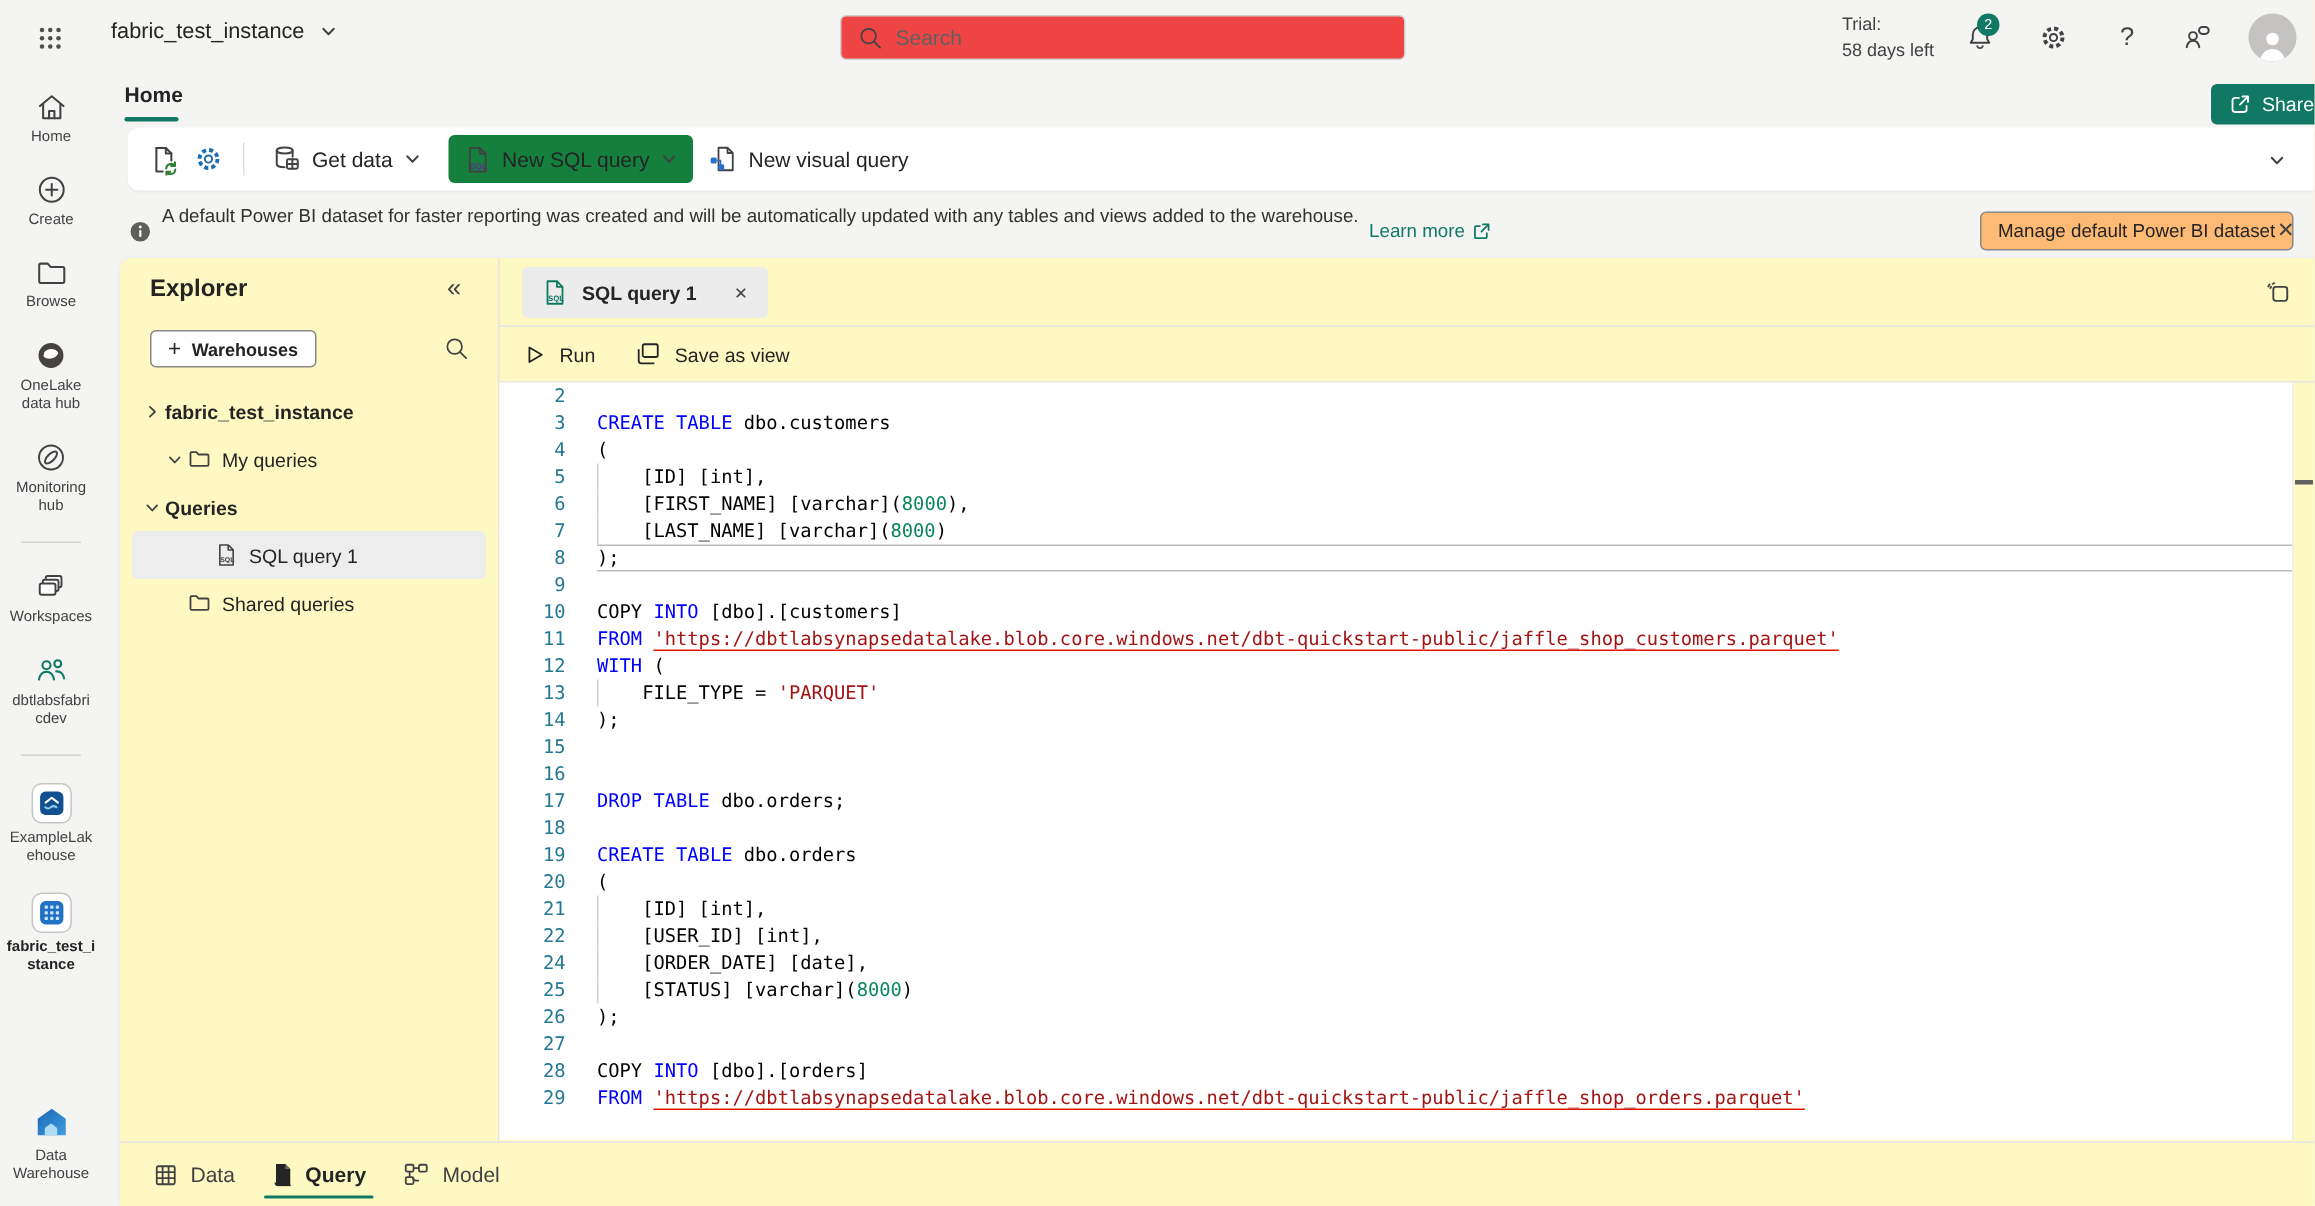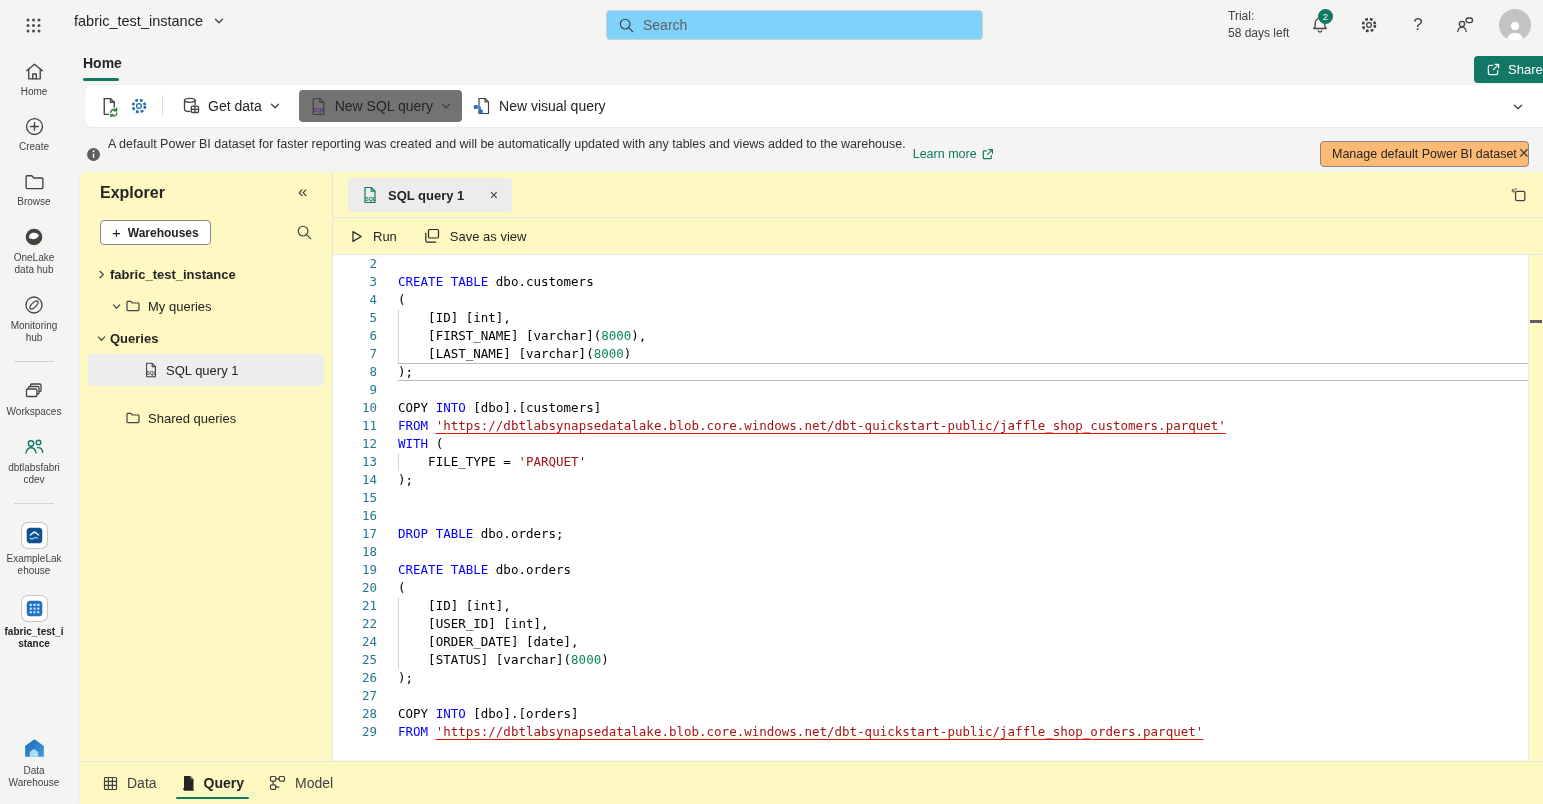--- a/index.html
+++ b/index.html
@@ -6,41 +6,41 @@
   html,body { width:1543px; height:804px; overflow:hidden; }
   body { font-family:"Liberation Sans","DejaVu Sans",sans-serif; background:#f4f4f3; color:#242424; position:relative; }
   .abs { position:absolute; }
   .icon { display:inline-flex; align-items:center; justify-content:center; flex:none; }
 
   
   #topbar { position:absolute; left:0; top:0; width:1543px; height:50px; background:#f4f4f3; }
   #waffle { left:22px; top:14px; width:22px; height:22px; cursor:pointer; }
   #ws-switcher { left:74px; top:13px; display:flex; align-items:center; gap:10px; cursor:pointer; }
   #ws-switcher .ws-name { font-size:14.5px; color:#252423; }
-  #search-box { left:606px; top:10px; width:377px; height:30px; background:#7dd3fc; border:1px solid #d1cfcd; border-radius:4px; display:flex; align-items:center; padding:0 10px; gap:8px; }
+  #search-box { left:560px; top:10px; width:377px; height:30px; background:#ef4444; border:1px solid #d1cfcd; border-radius:4px; display:flex; align-items:center; padding:0 10px; gap:8px; }
   #search-box input { border:none; outline:none; font-size:14px; color:#242424; background:transparent; width:100%; font-family:inherit; }
   #search-box input::placeholder { color:#616161; }
   #trial { left:1228px; top:8px; font-size:12px; color:#424242; line-height:17px; }
   .top-ic { top:13px; width:24px; height:24px; cursor:pointer; color:#424242; }
   #bell { left:1308px; }
   #bell-badge { position:absolute; left:1318px; top:9px; min-width:15px; height:15px; border-radius:8px; background:#117865; color:#fff; font-size:9.5px; display:flex; align-items:center; justify-content:center; padding:0 3px; }
   #gear-top { left:1357px; }
   #help { left:1406px; font-size:17px; color:#424242; display:flex; align-items:center; justify-content:center; }
   #feedback { left:1452px; }
   #avatar { left:1499px; top:9px; width:32px; height:32px; border-radius:50%; background:#c5c3c1; display:flex; align-items:flex-end; justify-content:center; overflow:hidden; cursor:pointer; }
 
   
   #home-tab { left:83px; top:55px; font-size:14px; font-weight:700; color:#242424; padding-bottom:6px; cursor:pointer; }
   #home-underline { left:83px; top:78px; width:36px; height:2.5px; background:#117865; border-radius:2px; }
   #share-btn { left:1474px; top:56px; height:27px; background:#117865; color:#fff; border:none; border-radius:4px; display:flex; align-items:center; gap:7px; padding:0 12px; font-size:13px; cursor:pointer; font-family:inherit; }
   #ribbon-card { left:85px; top:85px; width:1458px; height:42px; background:#fff; border-radius:8px 0 0 8px; box-shadow:0 1px 2px rgba(0,0,0,.05); display:flex; align-items:center; padding-left:9px; }
   .rb-ic-btn { width:30px; height:30px; border-radius:4px; display:flex; align-items:center; justify-content:center; cursor:pointer; }
   .rb-divider { width:1px; height:22px; background:#e1dfdd; margin:0 8px; }
   .rb-btn { height:32px; display:flex; align-items:center; gap:7px; padding:0 10px; font-size:14px; color:#242424; border-radius:4px; cursor:pointer; white-space:nowrap; }
-  .rb-btn.lit { background:#737373; }
+  .rb-btn.lit { background:#15803d; }
   #ribbon-collapse { left:1508px; top:100px; width:20px; height:14px; cursor:pointer; }
 
   
   #banner { left:0; top:137px; width:1543px; height:34px; display:flex; padding-left:86px; font-size:12.5px; color:#323130; gap:7px; }
   #learn-more { color:#117865; cursor:pointer; display:flex; align-items:center; gap:4px; }
   #manage-btn { position:absolute; left:1320px; top:141px; height:26px; background:#fdba74; border:1px solid #8a8886; border-radius:4px; font-size:12.5px; color:#242424; padding:0 11px; cursor:pointer; font-family:inherit; }
   #banner-close { position:absolute; left:1518px; top:145px; font-size:14px; color:#424242; cursor:pointer; }
 
   
   #rail { position:absolute; left:0; top:50px; width:68px; bottom:0; display:flex; flex-direction:column; align-items:center; padding-top:8px; }
@@ -454,21 +454,21 @@
         <div class="tree-row selected" style="padding-left: 55px;">
           <span class="tree-ic icon">
             <svg width="16" height="16" viewBox="0 0 18 18">
               <path d="M4 1.5h6.3L14 5.2V16.5H4z" fill="none" stroke="#424242" stroke-width="1.2" stroke-linejoin="round"></path>
               <path d="M10.3 1.5v3.7H14" fill="none" stroke="#424242" stroke-width="1.2" stroke-linejoin="round"></path>
               <text x="4.3" y="14.6" font-size="5.2" font-weight="700" fill="#424242" font-family="sans-serif">SQL</text>
             </svg>
           </span>
           <span class="tree-label">SQL query 1</span>
         </div>
-        <div class="tree-row" style="padding-left: 20px; margin-top: 16px;">
+        <div class="tree-row" style="padding-left: 20px;">
           <span class="tree-chev"></span>
           <span class="tree-ic icon">
             <svg width="16" height="16" viewBox="0 0 16 16" fill="none" stroke="#424242" stroke-width="1.2" stroke-linejoin="round">
               <path d="M2 4.2a.8.8 0 0 1 .8-.8h3.1l1.4 1.6h5.9a.8.8 0 0 1 .8.8v6a.8.8 0 0 1-.8.8H2.8a.8.8 0 0 1-.8-.8z"></path>
             </svg>
           </span>
           <span class="tree-label">Shared queries</span>
         </div>
       </div>
   </div>

